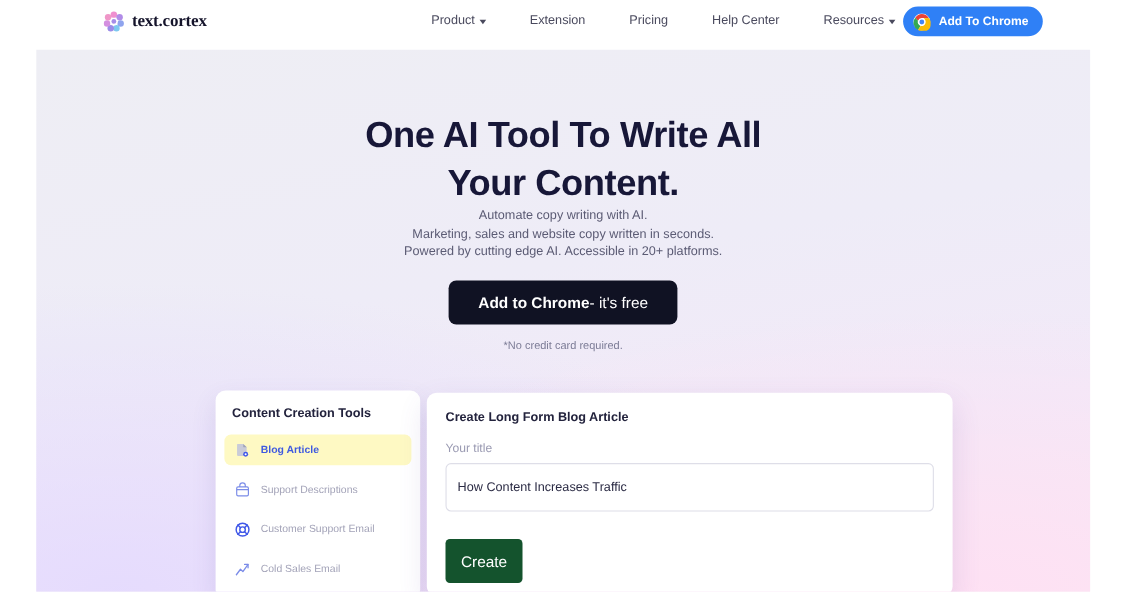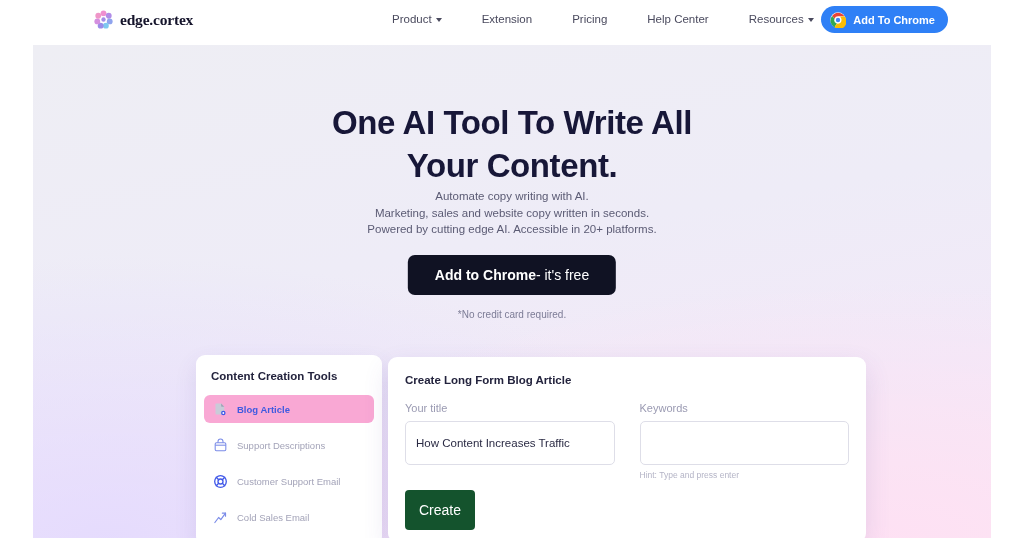--- a/index.html
+++ b/index.html
@@ -92,21 +92,21 @@
   .card-left-title {
     position: absolute; left: 15px; top: 15px;
     font-size: 11.5px; font-weight: 700; color: #23233d;
   }
   .tool-list { position: absolute; left: 8px; right: 8px; top: 40px; }
   .tool-item {
     display: flex; align-items: center; gap: 9px;
     height: 28px; padding: 0 9px; border-radius: 6px;
     margin-bottom: 8px; cursor: pointer;
   }
-  .tool-item.active { background: #f9a8d4; }
+  .tool-item.active { background: #fef9c3; }
   .tool-label { font-size: 9.5px; color: #a3a3b8; white-space: nowrap; }
   .tool-item.active .tool-label { color: #3f5ae0; font-weight: 700; }
   .tool-ico { width: 15px; height: 15px; flex: 0 0 15px; display: block; }
 
   .card-right {
     position: absolute; left: 355px; top: 312px; width: 478px; height: 185px;
     background: #fff; border-radius: 9px;
     box-shadow: 0 10px 26px rgba(90,70,160,0.14);
     z-index: 3;
   }
@@ -145,21 +145,21 @@
         <circle cx="20" cy="7" r="6.2" fill="#f08fd0"></circle>
         <circle cx="31" cy="12" r="6.2" fill="#b18ce8"></circle>
         <circle cx="33" cy="24" r="6.2" fill="#8fa4ee"></circle>
         <circle cx="25" cy="33" r="6.2" fill="#7ec8f0"></circle>
         <circle cx="14" cy="33" r="6.2" fill="#9b8ce8"></circle>
         <circle cx="7" cy="24" r="6.2" fill="#d48fe0"></circle>
         <circle cx="9" cy="12" r="6.2" fill="#ef96c8"></circle>
         <circle cx="20" cy="20" r="7.6" fill="#ffffff" opacity="0.55"></circle>
         <circle cx="20" cy="20" r="4.6" fill="#a58ce8"></circle>
       </svg>
-      <span class="logo-text">edge.cortex</span>
+      <span class="logo-text">text.cortex</span>
     </div>
 
     <div class="nav">
       <div class="nav-item">
         <span>Product</span>
         <i class="caret"></i>
       </div>
       <div class="nav-item">
         <span>Extension</span>
       </div>
@@ -254,24 +254,19 @@
     </div>
 
     <div class="card-right">
       <div class="card-right-title">Create Long Form Blog Article</div>
 
       <div class="fields">
         <div class="field">
           <div class="field-label">Your title</div>
           <input class="field-input" type="text" value="How Content Increases Traffic" style="">
         </div>
-        <div class="field">
-          <div class="field-label">Keywords</div>
-          <input class="field-input" type="text" value="" style="">
-          <div class="field-hint">Hint: Type and press enter</div>
-        </div>
       </div>
 
       <button class="create-btn">Create</button>
     </div>
 
   </div>
 </div>
 
 </body></html>

